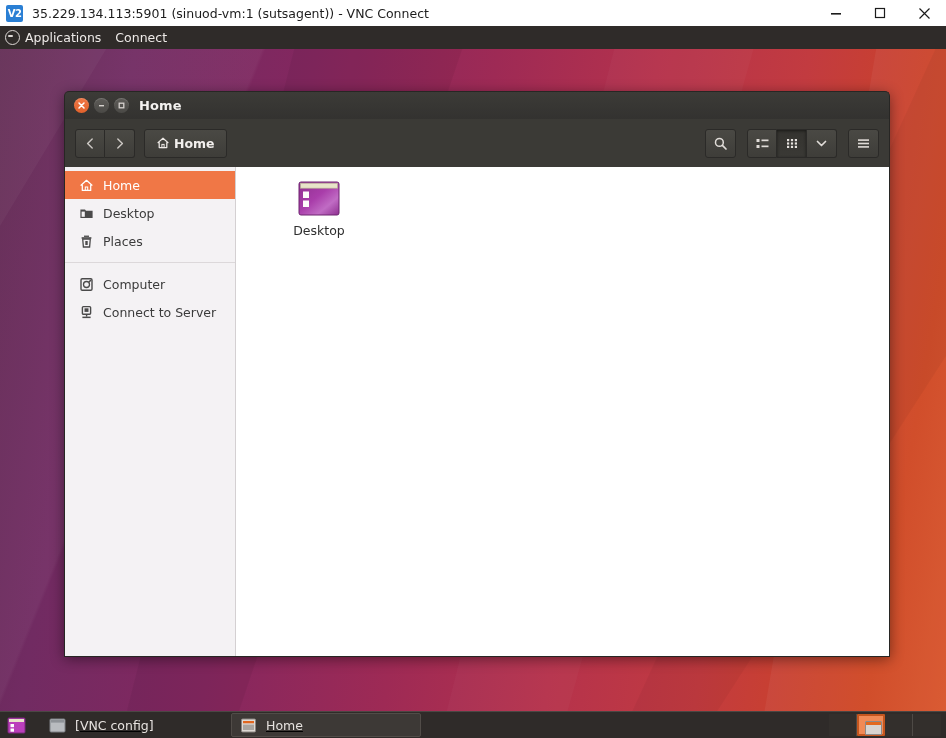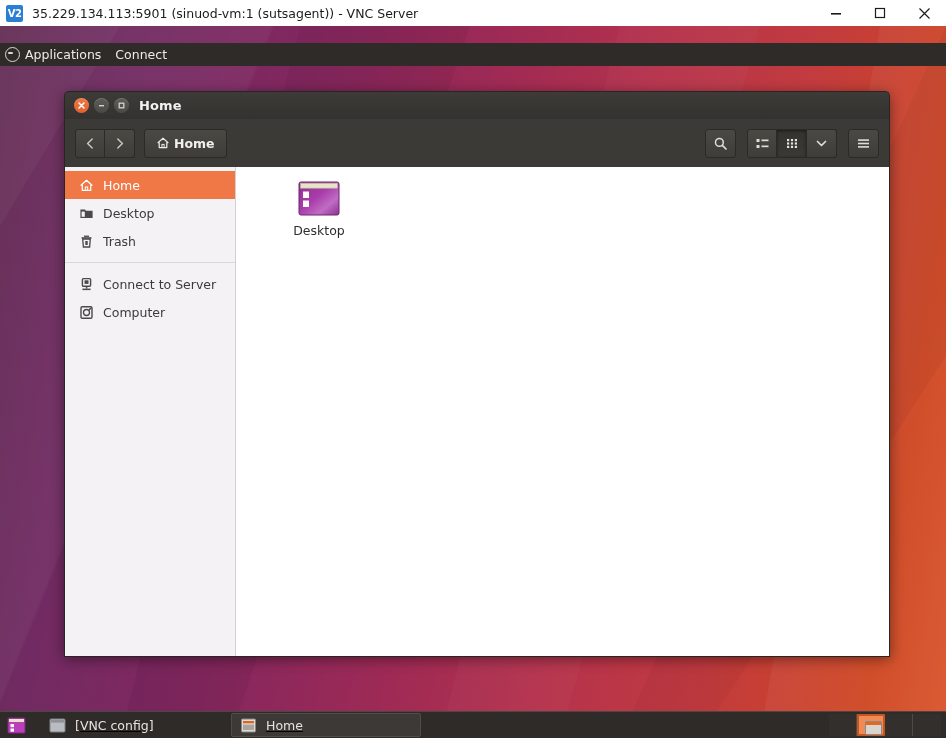--- a/index.html
+++ b/index.html
@@ -86,21 +86,20 @@
   
   #top-panel {
     position: absolute;
     left: 0; top: 0;
     width: 946px; height: 23px;
     background: #2f2b29;
     display: flex;
     align-items: center;
     color: #e8e4e2;
     font-size: 12.5px;
-    margin-top: 17px;
   }
   #apps-menu, #places-menu {
     height: 23px;
     display: flex;
     align-items: center;
     padding: 0 7px;
     color: #eeeae8;
     font-size: 12.5px;
   }
   #apps-menu { padding-left: 5px; }
@@ -366,21 +365,21 @@
     background: #e2691f;
   }
 </style>
 </head>
 <body>
 
 <div id="vnc-window">
 
   <div id="vnc-titlebar">
     <div id="vnc-logo">V2</div>
-    <div id="vnc-title-text">35.229.134.113:5901 (sinuod-vm:1 (sutsagent)) - VNC Server</div>
+    <div id="vnc-title-text">35.229.134.113:5901 (sinuod-vm:1 (sutsagent)) - VNC Connect</div>
 
     <div id="vnc-window-buttons">
       <div class="vnc-wbtn">
         <svg width="12" height="12" viewBox="0 0 12 12">
           <rect x="1" y="6" width="10" height="1.6" fill="#1c1c1c"></rect>
         </svg>
       </div>
       <div class="vnc-wbtn">
         <svg width="12" height="12" viewBox="0 0 12 12">
           <rect x="1.5" y="1.5" width="9" height="9" fill="none" stroke="#1c1c1c" stroke-width="1.2"></rect>
@@ -535,46 +534,46 @@
 
           <div class="side-item">
             <span class="side-icon">
               <svg width="15" height="15" viewBox="0 0 15 15">
                 <rect x="5" y="1.6" width="5" height="1.3" fill="#4a4a4a"></rect>
                 <rect x="2.6" y="3.2" width="9.8" height="1.5" fill="#4a4a4a"></rect>
                 <path d="M3.7 5 L11.3 5 L10.6 13 L4.4 13 Z" fill="none" stroke="#4a4a4a" stroke-width="1.3"></path>
                 <rect x="6.3" y="7" width="2.4" height="4" fill="#4a4a4a"></rect>
               </svg>
             </span>
-            <span>Trash</span>
+            <span>Places</span>
           </div>
 
           <div id="side-sep"></div>
+
+          <div class="side-item">
+            <span class="side-icon">
+              <svg width="15" height="15" viewBox="0 0 15 15">
+                <rect x="2" y="1.8" width="11" height="11.4" rx="1.2" fill="none" stroke="#4a4a4a" stroke-width="1.4"></rect>
+                <circle cx="7.5" cy="7.5" r="3" fill="none" stroke="#4a4a4a" stroke-width="1.3"></circle>
+                <path d="M10 5 L12 3" stroke="#4a4a4a" stroke-width="1.6"></path>
+              </svg>
+            </span>
+            <span>Computer</span>
+          </div>
 
           <div class="side-item">
             <span class="side-icon">
               <svg width="15" height="15" viewBox="0 0 15 15">
                 <rect x="3.4" y="1.6" width="8.2" height="7.6" rx="1" fill="none" stroke="#4a4a4a" stroke-width="1.4"></rect>
                 <rect x="5.5" y="3.3" width="4" height="3.6" fill="#4a4a4a"></rect>
                 <rect x="6.9" y="9.2" width="1.4" height="2.4" fill="#4a4a4a"></rect>
                 <rect x="3.4" y="11.6" width="8.2" height="1.5" fill="#4a4a4a"></rect>
               </svg>
             </span>
             <span>Connect to Server</span>
-          </div>
-
-          <div class="side-item">
-            <span class="side-icon">
-              <svg width="15" height="15" viewBox="0 0 15 15">
-                <rect x="2" y="1.8" width="11" height="11.4" rx="1.2" fill="none" stroke="#4a4a4a" stroke-width="1.4"></rect>
-                <circle cx="7.5" cy="7.5" r="3" fill="none" stroke="#4a4a4a" stroke-width="1.3"></circle>
-                <path d="M10 5 L12 3" stroke="#4a4a4a" stroke-width="1.6"></path>
-              </svg>
-            </span>
-            <span>Computer</span>
           </div>
         </div>
 
         <div id="file-area">
           <div class="file-item">
             <div id="desktop-folder-icon">
               <svg width="44" height="36" viewBox="0 0 44 36">
                 <defs>
                   <linearGradient id="pgrad" x1="0" y1="0" x2="1" y2="1">
                     <stop offset="0%" stop-color="#8f2f8f"></stop>

